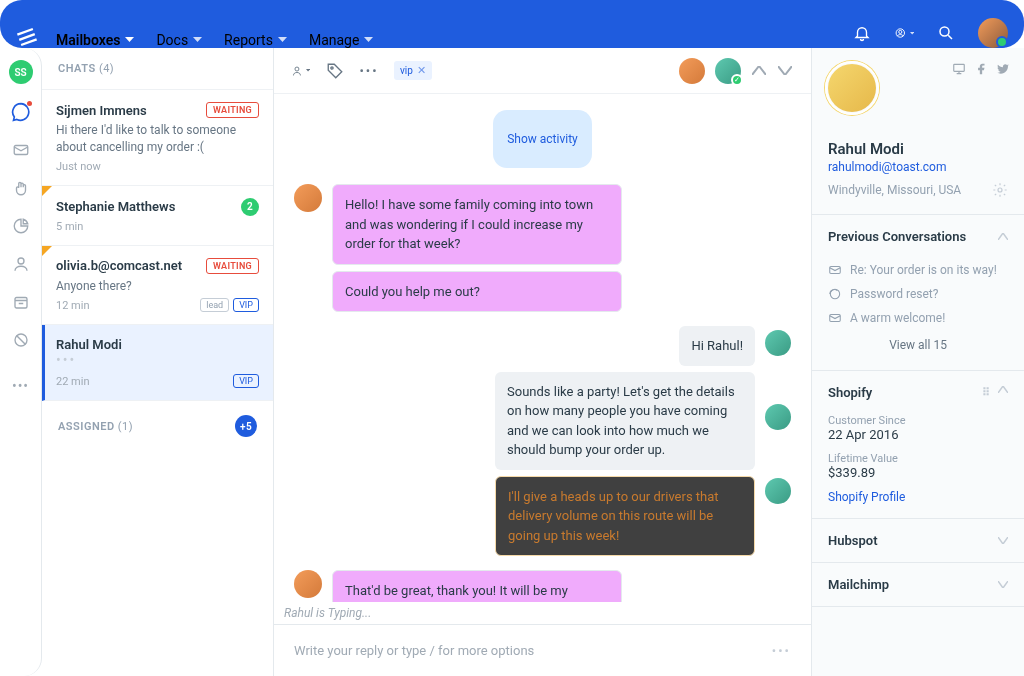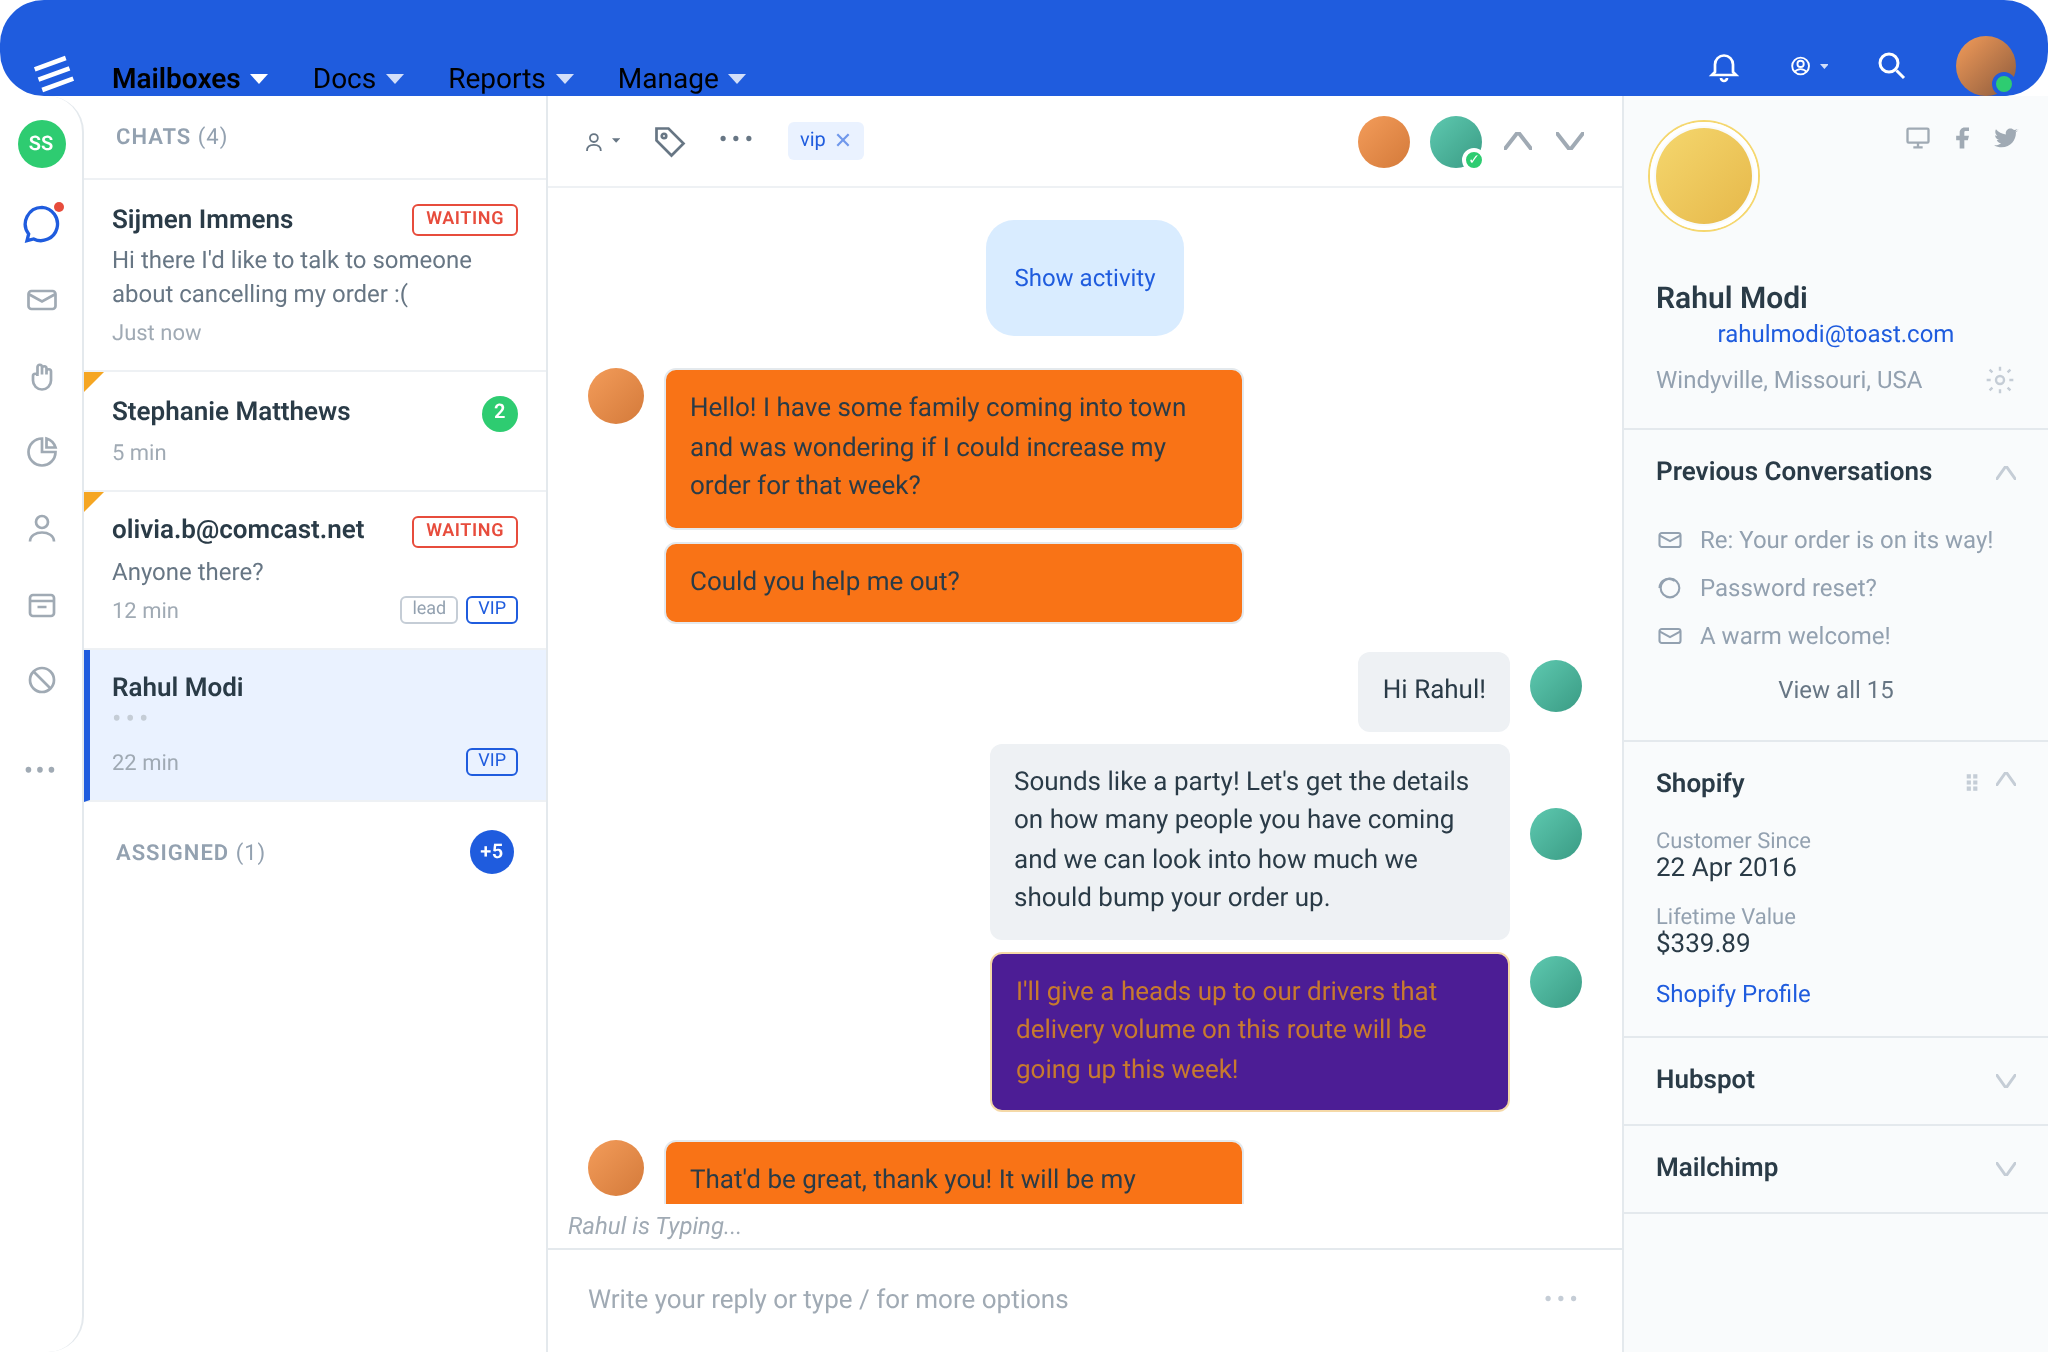--- a/index.html
+++ b/index.html
@@ -55,36 +55,36 @@
 .chev { color:#a0aab4; cursor:pointer; width:16px; height:16px; display:flex; align-items:center; justify-content:center; }
 
 .convo-body { flex:1; overflow-y:auto; padding:16px 20px 8px; }
 .show-activity { display:flex; justify-content:center; margin-bottom:16px; }
 .show-activity span { background:#d9ecff; color:#1f5cde; font-size:12px; padding:22px 14px; border-radius:14px; cursor:pointer; }
 .msg-group { display:flex; gap:10px; margin-bottom:14px; }
 .msg-group.right { justify-content:flex-end; }
 .msg-avatar { width:28px; height:28px; border-radius:50%; background:linear-gradient(135deg,#f39c5a,#d47a3a); flex-shrink:0; }
 .msg-avatar.teal { background:linear-gradient(135deg,#5ec9b0,#3a9b84); }
 .msg-col { display:flex; flex-direction:column; gap:6px; max-width:290px; }
-.bubble { background:#f97316; border:1px solid #e4e9ed; border-radius:6px; padding:10px 12px; font-size:13px; line-height:1.5; color:#2a3b47; }
+.bubble { background:#f0abfc; border:1px solid #e4e9ed; border-radius:6px; padding:10px 12px; font-size:13px; line-height:1.5; color:#2a3b47; }
 .bubble.gray { background:#eef1f4; border:none; }
-.bubble.note { background:#4c1d95; border:1px solid #f5d9a8; color:#c87a2e; }
+.bubble.note { background:#404040; border:1px solid #f5d9a8; color:#c87a2e; }
 .typing { font-size:12px; color:#a0aab4; padding:4px 10px; font-style:italic; }
 .reply-box { border-top:1px solid #e4e9ed; padding:18px 20px; display:flex; align-items:center; justify-content:space-between; }
 .reply-placeholder { color:#a0aab4; font-size:13px; }
 .reply-dots { color:#c5cdd6; letter-spacing:2px; cursor:pointer; }
 
 .sidepanel { width:213px; border-left:1px solid #e4e9ed; background:#f9fbfc; overflow-y:auto; }
 .profile { padding:16px; border-bottom:1px solid #e4e9ed; position:relative; }
 .profile-icons { position:absolute; top:14px; right:14px; display:flex; gap:8px; color:#a0aab4; }
 .profile-icons span { cursor:pointer; font-size:14px; }
 .profile-avatar { width:48px; height:48px; border-radius:50%; background:linear-gradient(135deg,#f5d76e,#e6b84a); margin-bottom:28px; position:relative; }
 .profile-avatar::before { content:''; position:absolute; inset:-3px; border:2px solid #fff; border-radius:50%; box-shadow:0 0 0 1px #f5d76e; }
 .profile-name { font-weight:600; font-size:15px; margin-bottom:2px; }
-.profile-email { color:#1f5cde; font-size:12px; margin-bottom:8px;text-align:center; }
+.profile-email { color:#1f5cde; font-size:12px; margin-bottom:8px; }
 .profile-loc-row { display:flex; justify-content:space-between; align-items:center; }
 .profile-loc { color:#93a1b0; font-size:12px; }
 .gear { color:#c5cdd6; cursor:pointer; }
 .section { border-bottom:1px solid #e4e9ed; }
 .section-header { padding:14px 16px; display:flex; justify-content:space-between; align-items:center; font-weight:600; font-size:13px; cursor:pointer; }
 .section-body { padding:0 16px 14px; }
 .prev-item { display:flex; align-items:center; gap:8px; font-size:12px; color:#93a1b0; padding:5px 0; cursor:pointer; }
 .prev-item svg { flex-shrink:0; }
 .view-all { text-align:center; font-size:12px; color:#677684; padding:8px 0 4px; cursor:pointer; }
 .shop-label { font-size:11px; color:#93a1b0; }

